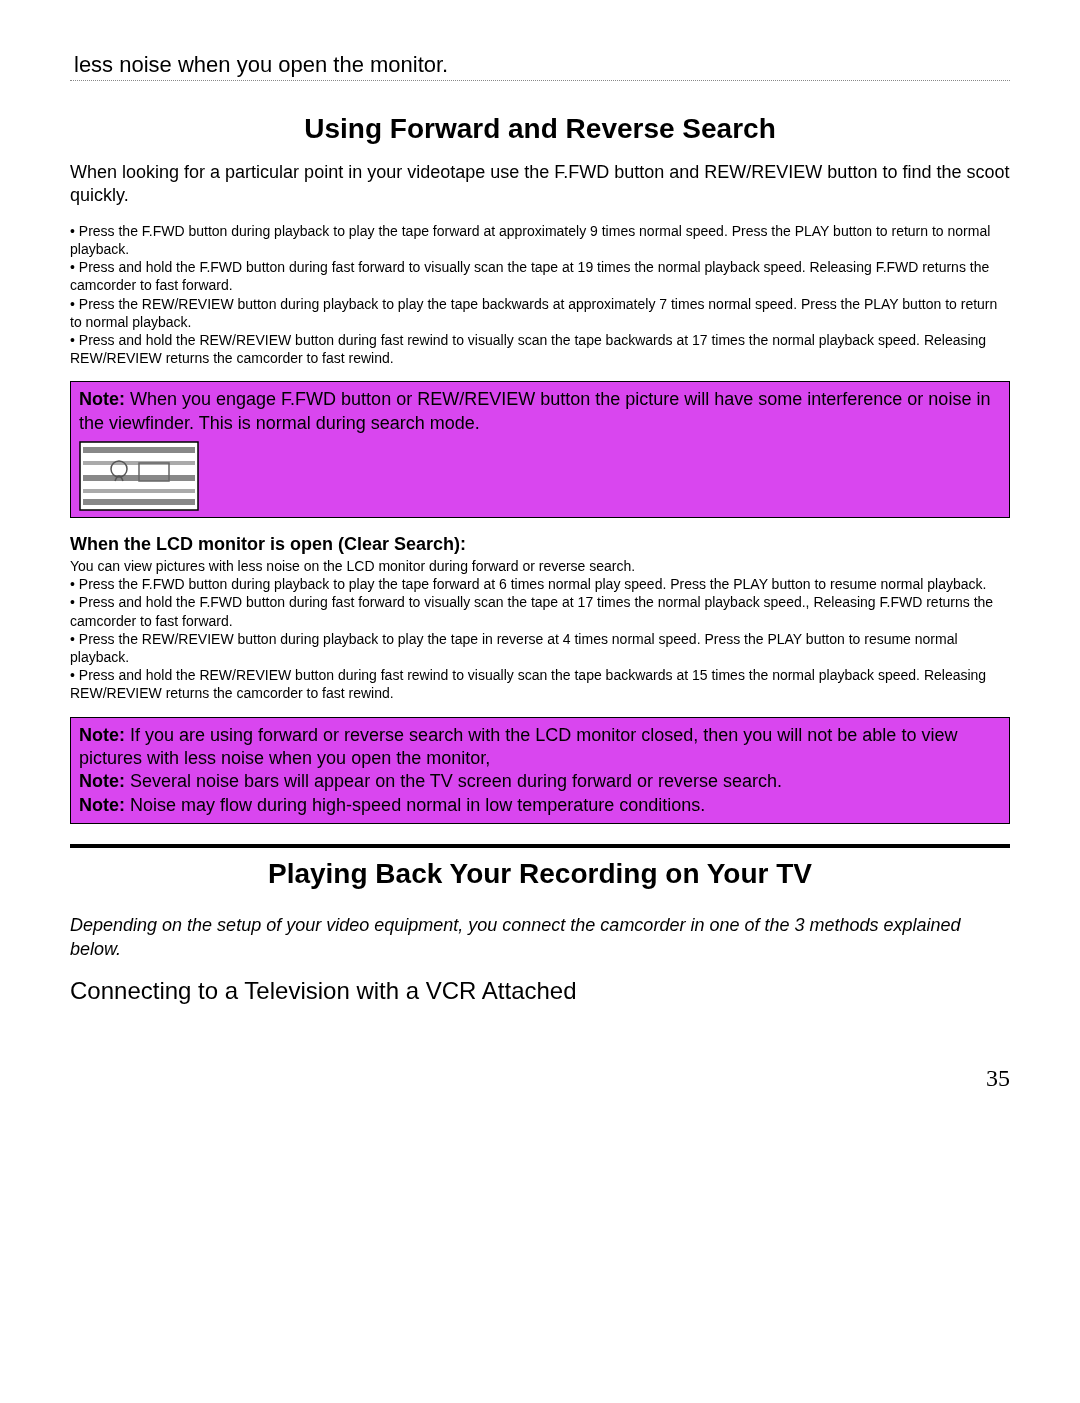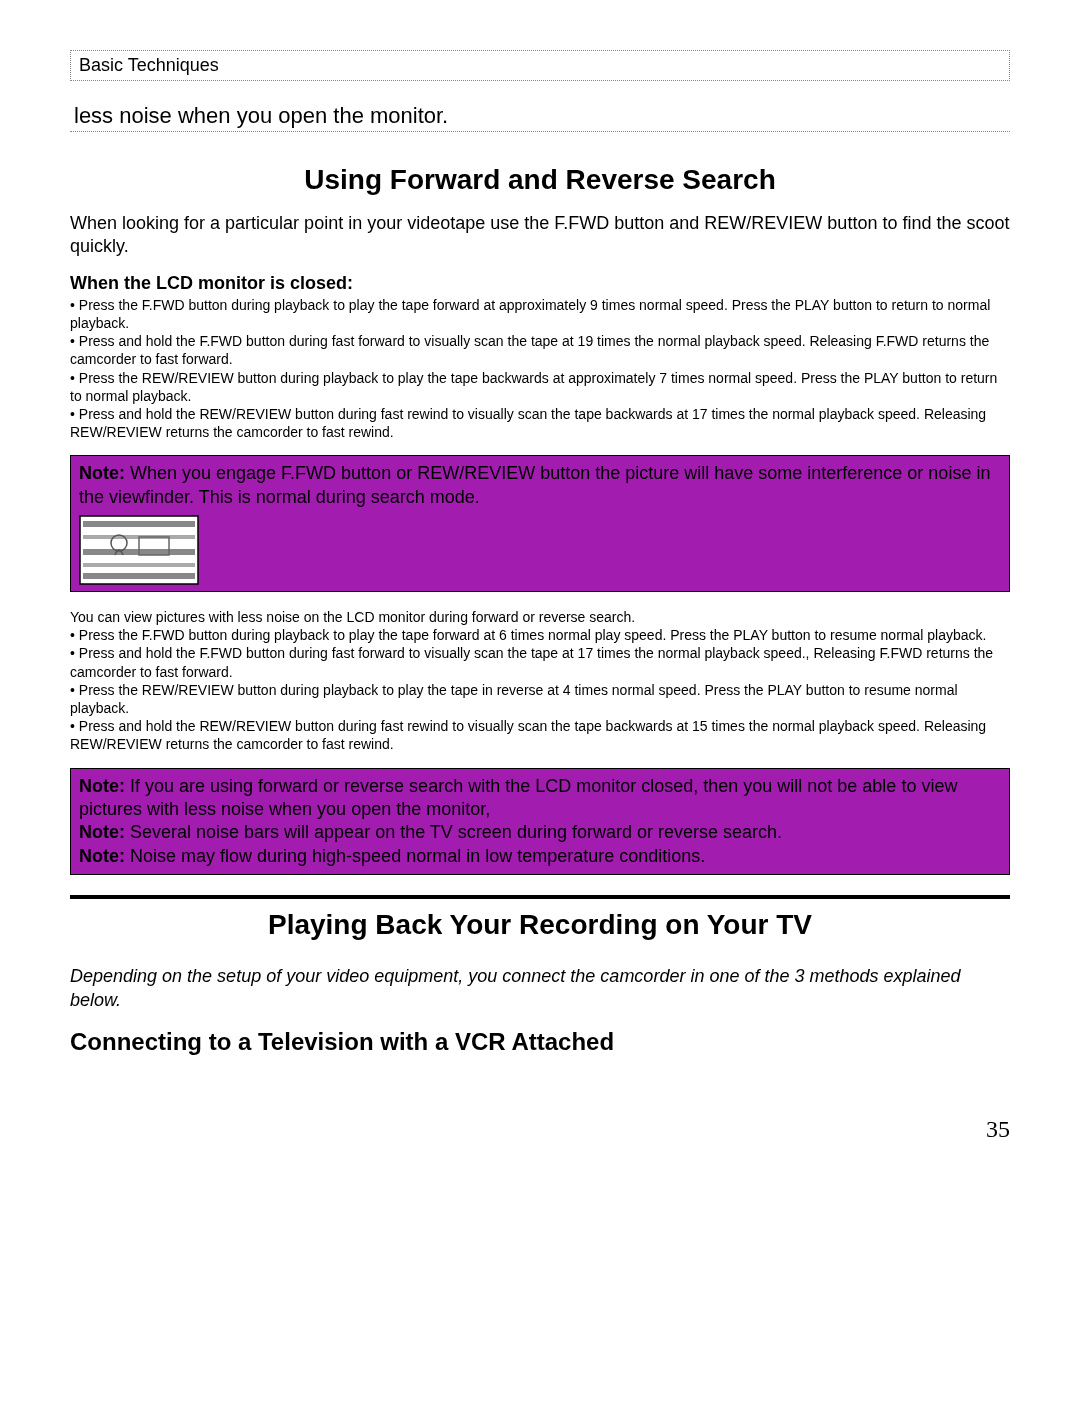--- a/index.html
+++ b/index.html
@@ -42,21 +42,21 @@
   font-size: 18px;
   margin: 14px 0 2px 0;
 }
 .bullets {
   font-size: 14px;
   line-height: 1.3;
   margin: 0 0 14px 0;
 }
 .notebox {
   border: 1px solid #000;
-  background: #a21caf;
+  background: #d946ef;
   padding: 6px 8px;
   font-size: 18px;
   line-height: 1.3;
   margin: 8px 0 16px 0;
 }
 .noteimgrow {
   display: flex;
   align-items: flex-start;
   gap: 12px;
   margin-top: 6px;
@@ -67,21 +67,21 @@
   flex-shrink: 0;
 }
 .noiseimg svg { display:block; }
 .hr-heavy {
   border: none;
   border-top: 4px solid #000;
   margin: 20px 0 6px 0;
 }
 h2.subsection {
   font-family: Arial, Helvetica, sans-serif;
-  font-weight: bold;
+  font-weight: normal;
   font-size: 24px;
   margin: 10px 0 10px 0;
 }
 p.italic {
   font-style: italic;
   font-size: 18px;
   line-height: 1.3;
   margin: 24px 0 16px 0;
 }
 .pagenum {
@@ -89,29 +89,27 @@
   font-family: "Times New Roman", Times, serif;
   font-size: 24px;
   margin-top: 60px;
 }
 </style>
 </head>
 <body>
 
 <div class="page">
 
-  <div class="banner">Basic Techniques</div>
 
   <div class="subbanner">less noise when you open the monitor.</div>
 
   <h1 class="section">Using Forward and Reverse Search</h1>
 
   <p class="body">When looking for a particular point in your videotape use the F.FWD button and REW/REVIEW button to find the scoot quickly.</p>
 
-  <p class="subhead">When the LCD monitor is closed:</p>
   <div class="bullets" style="white-space:pre-line;">• Press the F.FWD button during playback to play the tape forward at approximately 9 times normal speed. Press the PLAY button to return to normal playback.
 • Press and hold the F.FWD button during fast forward to visually scan the tape at 19 times the normal playback speed. Releasing F.FWD returns the camcorder to fast forward.
 • Press the REW/REVIEW button during playback to play the tape backwards at approximately 7 times normal speed. Press the PLAY button to return to normal playback.
 • Press and hold the REW/REVIEW button during fast rewind to visually scan the tape backwards at 17 times the normal playback speed. Releasing REW/REVIEW returns the camcorder to fast rewind.</div>
 
   <div class="notebox">
     <span><b>Note:</b><span> When you engage F.FWD button or REW/REVIEW button the picture will have some interference or noise in the viewfinder. This is normal during search mode.</span></span>
     <div class="noteimgrow">
       <div class="noiseimg">
         <svg width="120" height="70" viewBox="0 0 120 70">
@@ -122,20 +120,21 @@
           <rect x="4" y="48" width="112" height="4" fill="#aaa"></rect>
           <rect x="4" y="58" width="112" height="6" fill="#888"></rect>
           <circle cx="40" cy="28" r="8" fill="none" stroke="#555" stroke-width="1.5"></circle>
           <path d="M36 40 q4 -10 8 0" fill="none" stroke="#555" stroke-width="1.5"></path>
           <rect x="60" y="22" width="30" height="18" fill="none" stroke="#666" stroke-width="1.5"></rect>
         </svg>
       </div>
     </div>
   </div>
 
+  <p class="subhead">When the LCD monitor is open (Clear Search):</p>
   <div class="bullets" style="white-space:pre-line;">You can view pictures with less noise on the LCD monitor during forward or reverse search.
 • Press the F.FWD button during playback to play the tape forward at 6 times normal play speed. Press the PLAY button to resume normal playback.
 • Press and hold the F.FWD button during fast forward to visually scan the tape at 17 times the normal playback speed., Releasing F.FWD returns the camcorder to fast forward.
 • Press the REW/REVIEW button during playback to play the tape in reverse at 4 times normal speed. Press the PLAY button to resume normal playback.
 • Press and hold the REW/REVIEW button during fast rewind to visually scan the tape backwards at 15 times the normal playback speed. Releasing REW/REVIEW returns the camcorder to fast rewind.</div>
 
   <div class="notebox">
     <div><b>Note:</b><span> If you are using forward or reverse search with the LCD monitor closed, then you will not be able to view pictures with less noise when you open the monitor,</span></div>
     <div><b>Note:</b><span> Several noise bars will appear on the TV screen during forward or reverse search.</span></div>
     <div><b>Note:</b><span> Noise may flow during high-speed normal in low temperature conditions.</span></div>

